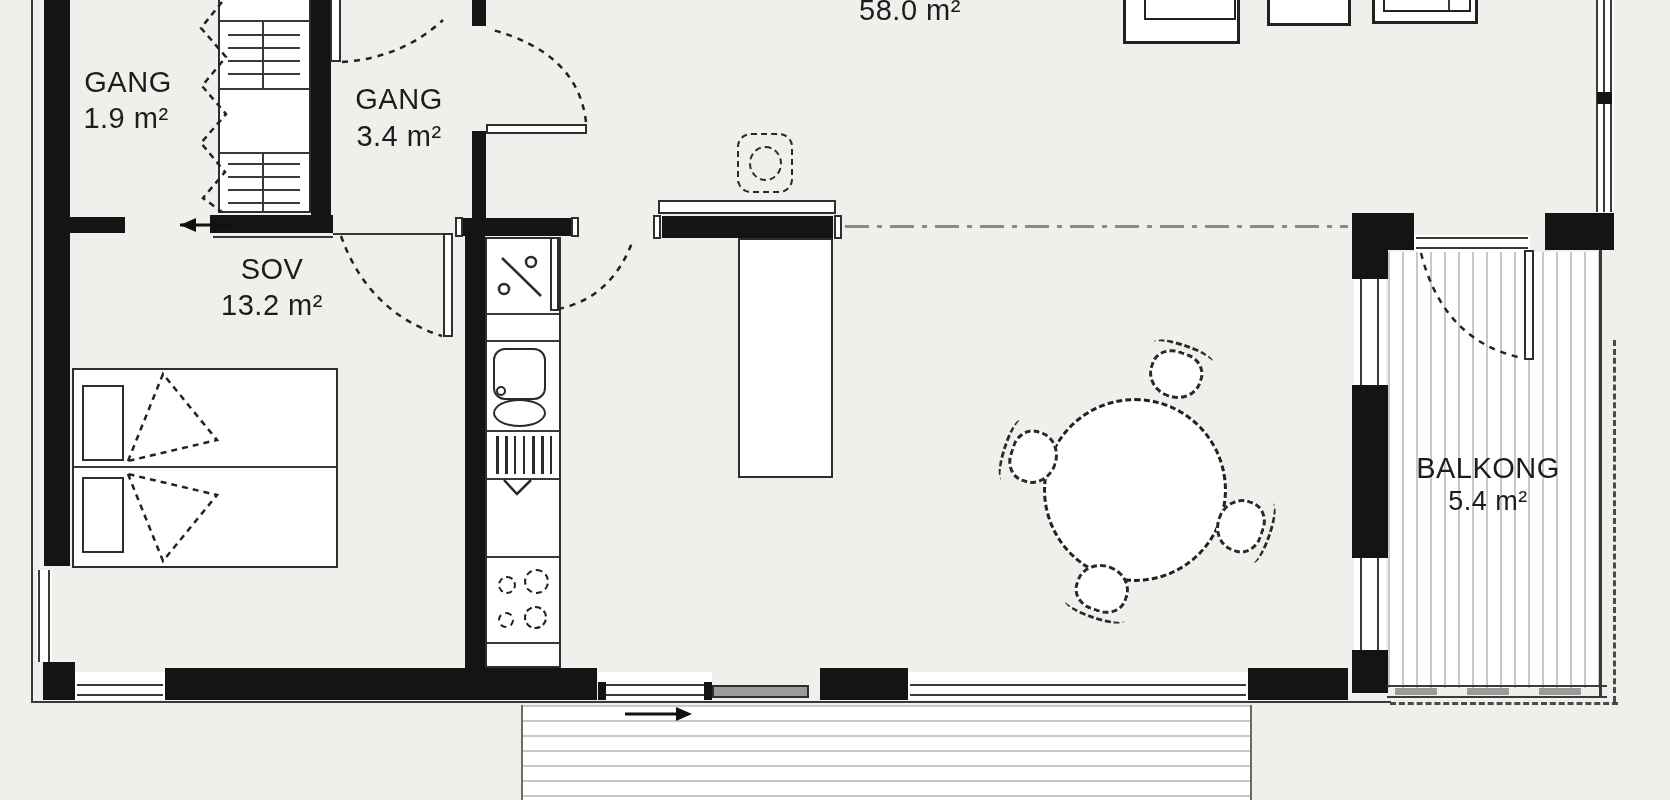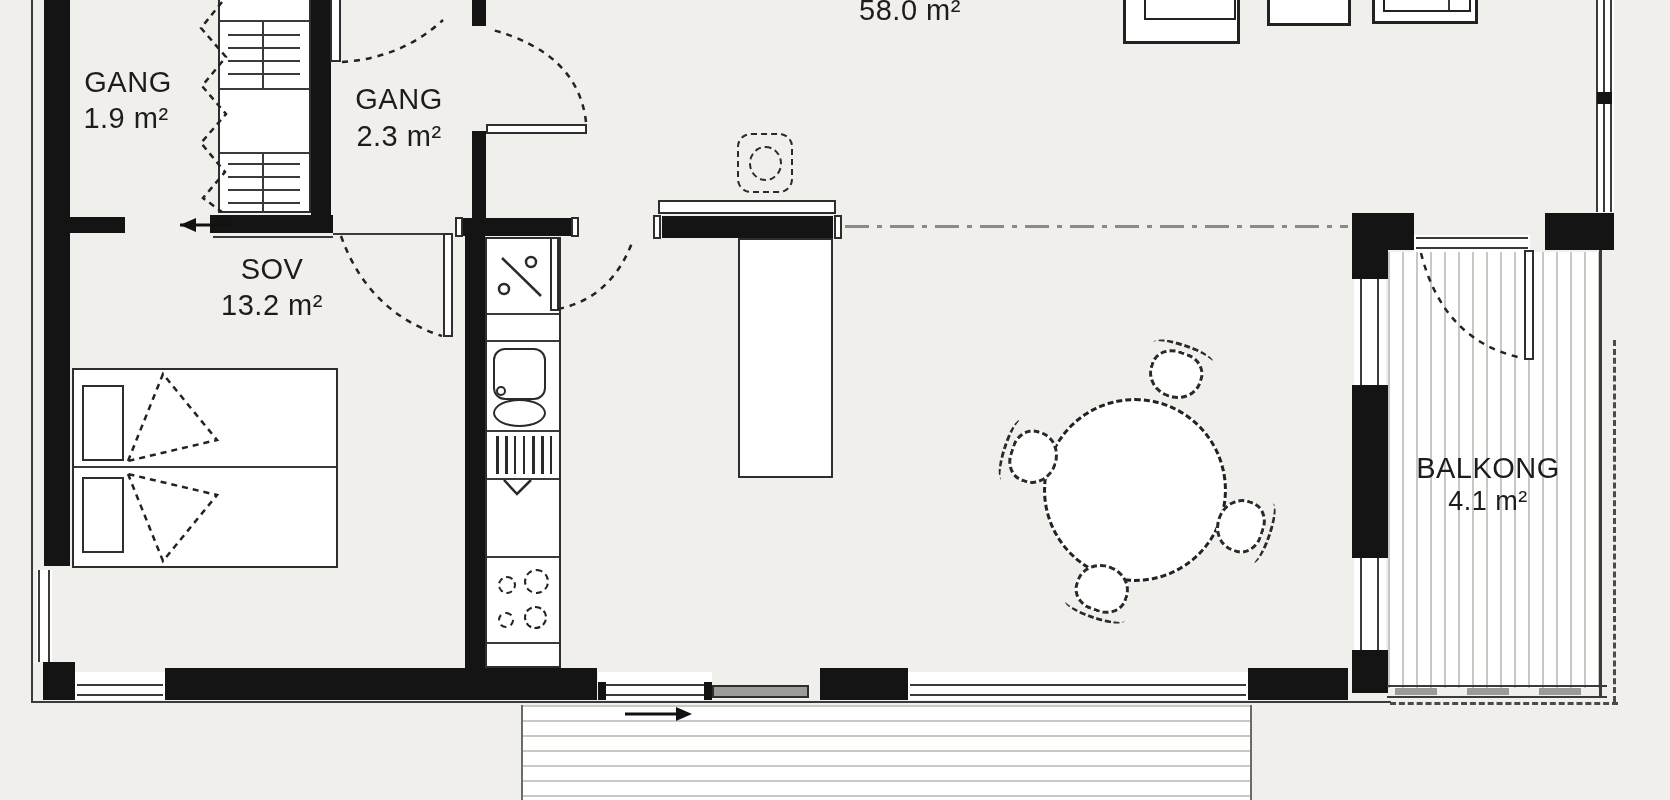--- a/index.html
+++ b/index.html
@@ -221,20 +221,20 @@
 
     <g>
       <line x1="625" y1="714" x2="680" y2="714" stroke="#111" stroke-width="3"></line>
       <polygon points="692,714 676,707 676,721" fill="#111"></polygon>
     </g>
   </svg>
 
   <div class="label" style="left:128px;top:66px;">GANG</div>
   <div class="label" style="left:126px;top:102px;">1.9 m²</div>
   <div class="label" style="left:399px;top:83px;">GANG</div>
-  <div class="label" style="left:399px;top:120px;">2.3 m²</div>
+  <div class="label" style="left:399px;top:120px;">3.4 m²</div>
   <div class="label" style="left:272px;top:253px;">SOV</div>
   <div class="label" style="left:272px;top:289px;">13.2 m²</div>
   <div class="label" style="left:910px;top:-6px;">58.0 m²</div>
   <div class="label" style="left:1488px;top:452px;">BALKONG</div>
-  <div class="label" style="left:1488px;top:486px;font-size:27px;">4.1 m²</div>
+  <div class="label" style="left:1488px;top:486px;font-size:27px;">5.4 m²</div>
 
 </div>
 
 </body></html>

